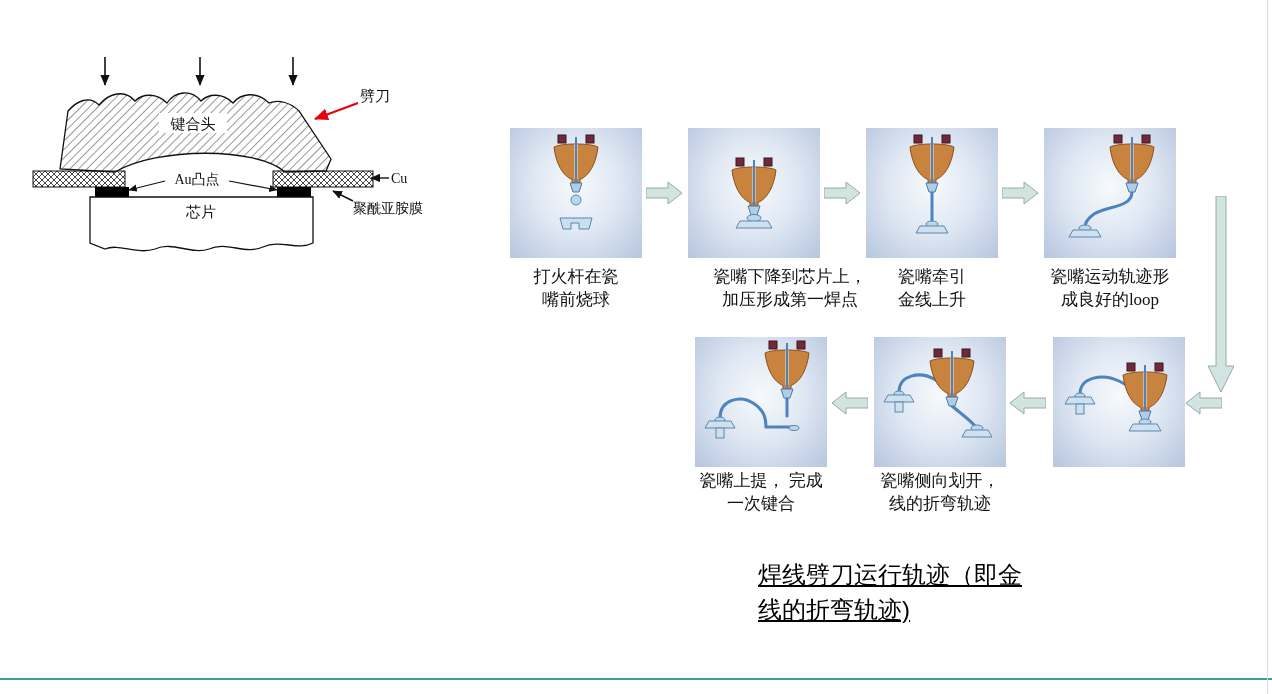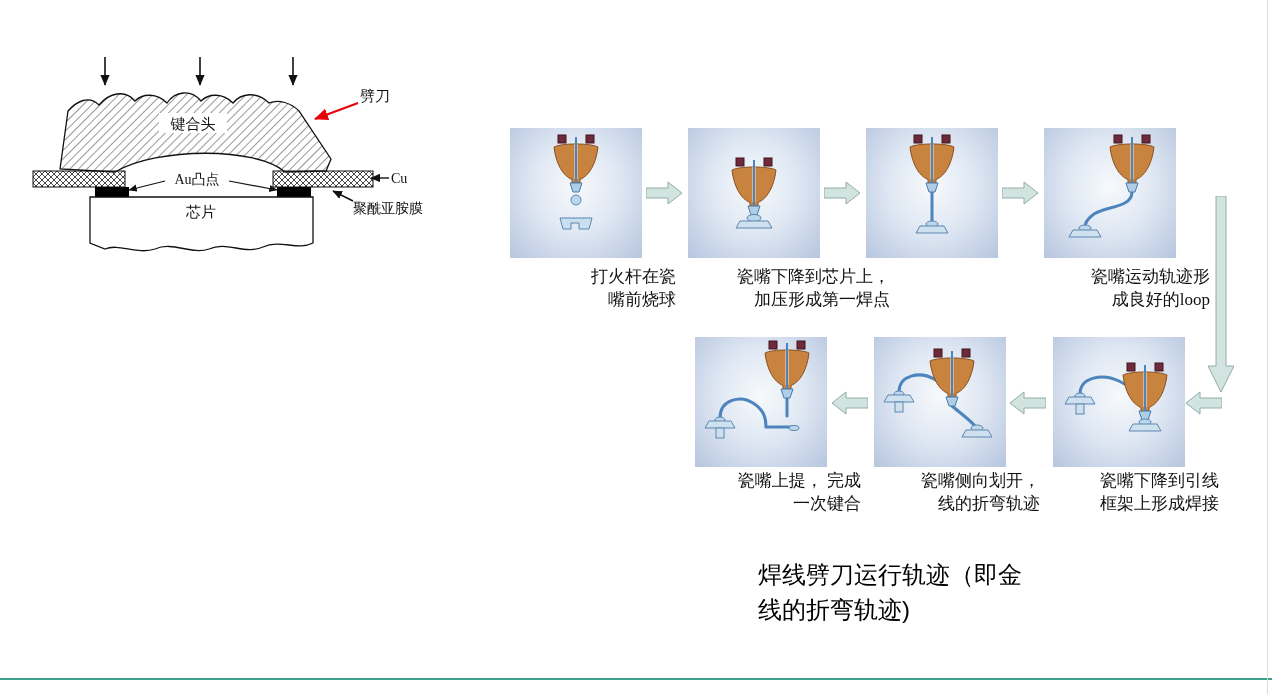--- a/index.html
+++ b/index.html
@@ -9,31 +9,31 @@
 
   .left-diagram { position:absolute; left:15px; top:45px; }
 
   .panel {
     position:absolute; width:132px; height:130px;
     background: radial-gradient(ellipse at 50% 45%, #f7fafc 0%, #e0e8f3 45%, #b6c5df 100%);
   }
   .panel svg { display:block; }
 
   .step-caption {
-    position:absolute; width:200px; text-align:right;
+    position:absolute; width:200px; text-align:center;
     font-family:"Liberation Serif",serif; font-size:17px; line-height:1.35;
     color:#111; white-space:pre-line;
   }
 
   .flow-arrow { position:absolute; }
 
   .main-caption {
     position:absolute; left:758px; top:558px; width:340px;
     font-family:"Liberation Sans",sans-serif; font-size:24px; line-height:1.45;
-    color:#000; white-space:pre-line;
+    color:#000; white-space:pre-line;text-decoration:underline;
   }
 
   .bottom-line { position:absolute; left:0; top:678px; width:1272px; height:2px; background:#3d9e8c; }
   .right-line  { position:absolute; left:1267px; top:0; width:1px; height:694px; background:#dadada; }
 
   .wire { stroke:#4d84bd; stroke-width:3; fill:none; stroke-linecap:round; }
   .bondpad { fill:#cfe0ef; stroke:#5a87b0; stroke-width:1; }
   .ball { fill:#bcd6ec; stroke:#5a87b0; stroke-width:1; }
   .diagram-text { font-family:"Liberation Serif",serif; fill:#111; }
 </style>
@@ -195,29 +195,29 @@
     <polygon points="36,7 14,7 14,1 0,12 14,23 14,17 36,17" fill="#d2e4df" stroke="#93aca6"></polygon>
   </svg>
   <svg class="flow-arrow" style="left:832px; top:391px" width="36" height="24">
     <polygon points="36,7 14,7 14,1 0,12 14,23 14,17 36,17" fill="#d2e4df" stroke="#93aca6"></polygon>
   </svg>
 
   <div class="step-caption" style="left:476px; top:266px">打火杆在瓷
 嘴前烧球</div>
   <div class="step-caption" style="left:690px; top:266px">瓷嘴下降到芯片上，
 加压形成第一焊点</div>
+  <div class="step-caption" style="left:832px; top:266px">瓷嘴牵引
+金线上升</div>
   <div class="step-caption" style="left:1010px; top:266px">瓷嘴运动轨迹形
 成良好的loop</div>
 
   <div class="step-caption" style="left:661px; top:470px">瓷嘴上提， 完成
 一次键合</div>
   <div class="step-caption" style="left:840px; top:470px">瓷嘴侧向划开，
 线的折弯轨迹</div>
-  <div class="step-caption" style="left:1019px; top:470px">瓷嘴下降到引线
-框架上形成焊接</div>
 
   <div class="main-caption">焊线劈刀运行轨迹（即金
 线的折弯轨迹)</div>
 
   <div class="bottom-line"></div>
   <div class="right-line"></div>
 
 </div>
 
 </body></html>

